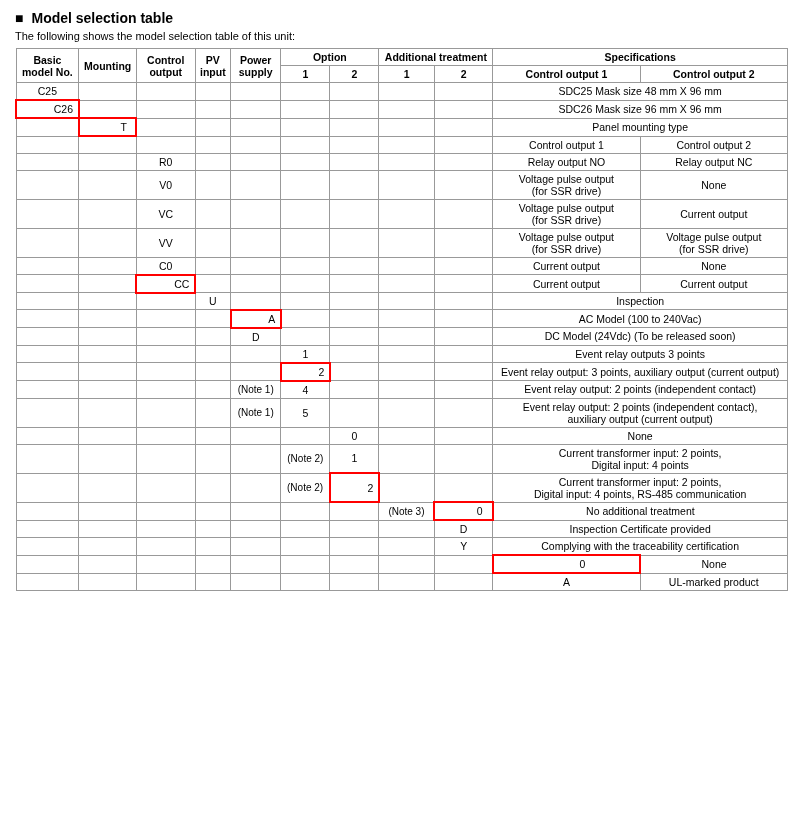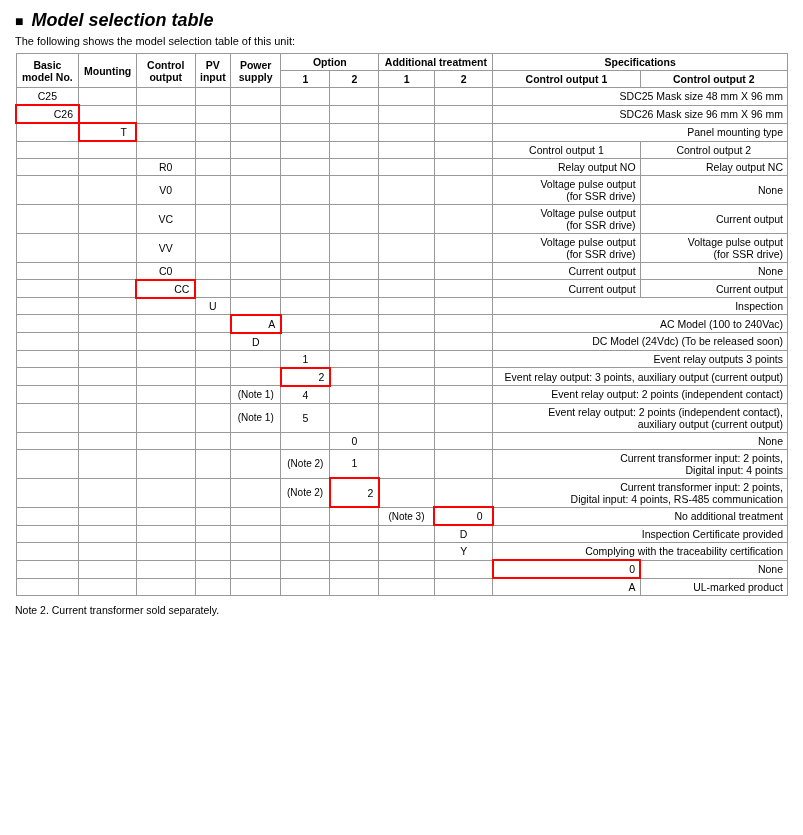--- a/index.html
+++ b/index.html
@@ -5,27 +5,26 @@
     * { box-sizing: border-box; margin: 0; padding: 0; }
     body {
       font-family: Arial, sans-serif;
       font-size: 11px;
       background: #fff;
       color: #000;
       padding: 10px 15px;
       width: 803px;
     }
     h2 {
-      font-size: 18px;
+      font-size: 14px;
       font-weight: bold;
       margin-bottom: 4px;
       display: flex;
       align-items: center;
       gap: 8px;
-      font-style: italic;
     }
     h2::before {
       content: '■';
       font-size: 14px;
     }
     .subtitle {
       font-size: 11px;
       margin-bottom: 6px;
     }
     table {
@@ -33,21 +32,21 @@
       width: 100%;
       font-size: 10.5px;
     }
     th, td {
       border: 1px solid #999;
       padding: 2px 4px;
       text-align: center;
       vertical-align: middle;
     }
     .spec-cell {
-      text-align: right;
+      text-align: center;
     }
     .notes {
       margin-top: 8px;
       font-size: 10.5px;
     }
     .notes p {
       margin-bottom: 2px;
     }
     .highlight-red {
       border: 2px solid red !important;
@@ -413,14 +412,13 @@
         <td></td>
         <td></td>
         <td></td>
       <td class="spec-cell">A</td>
       <td class="spec-cell">UL-marked product</td>
     </tr>
   </tbody>
 </table>
 
 <div class="notes">
-  <p>Note 2.   Current transformer sold separately.</p>
 </div>
 
 </body></html>

